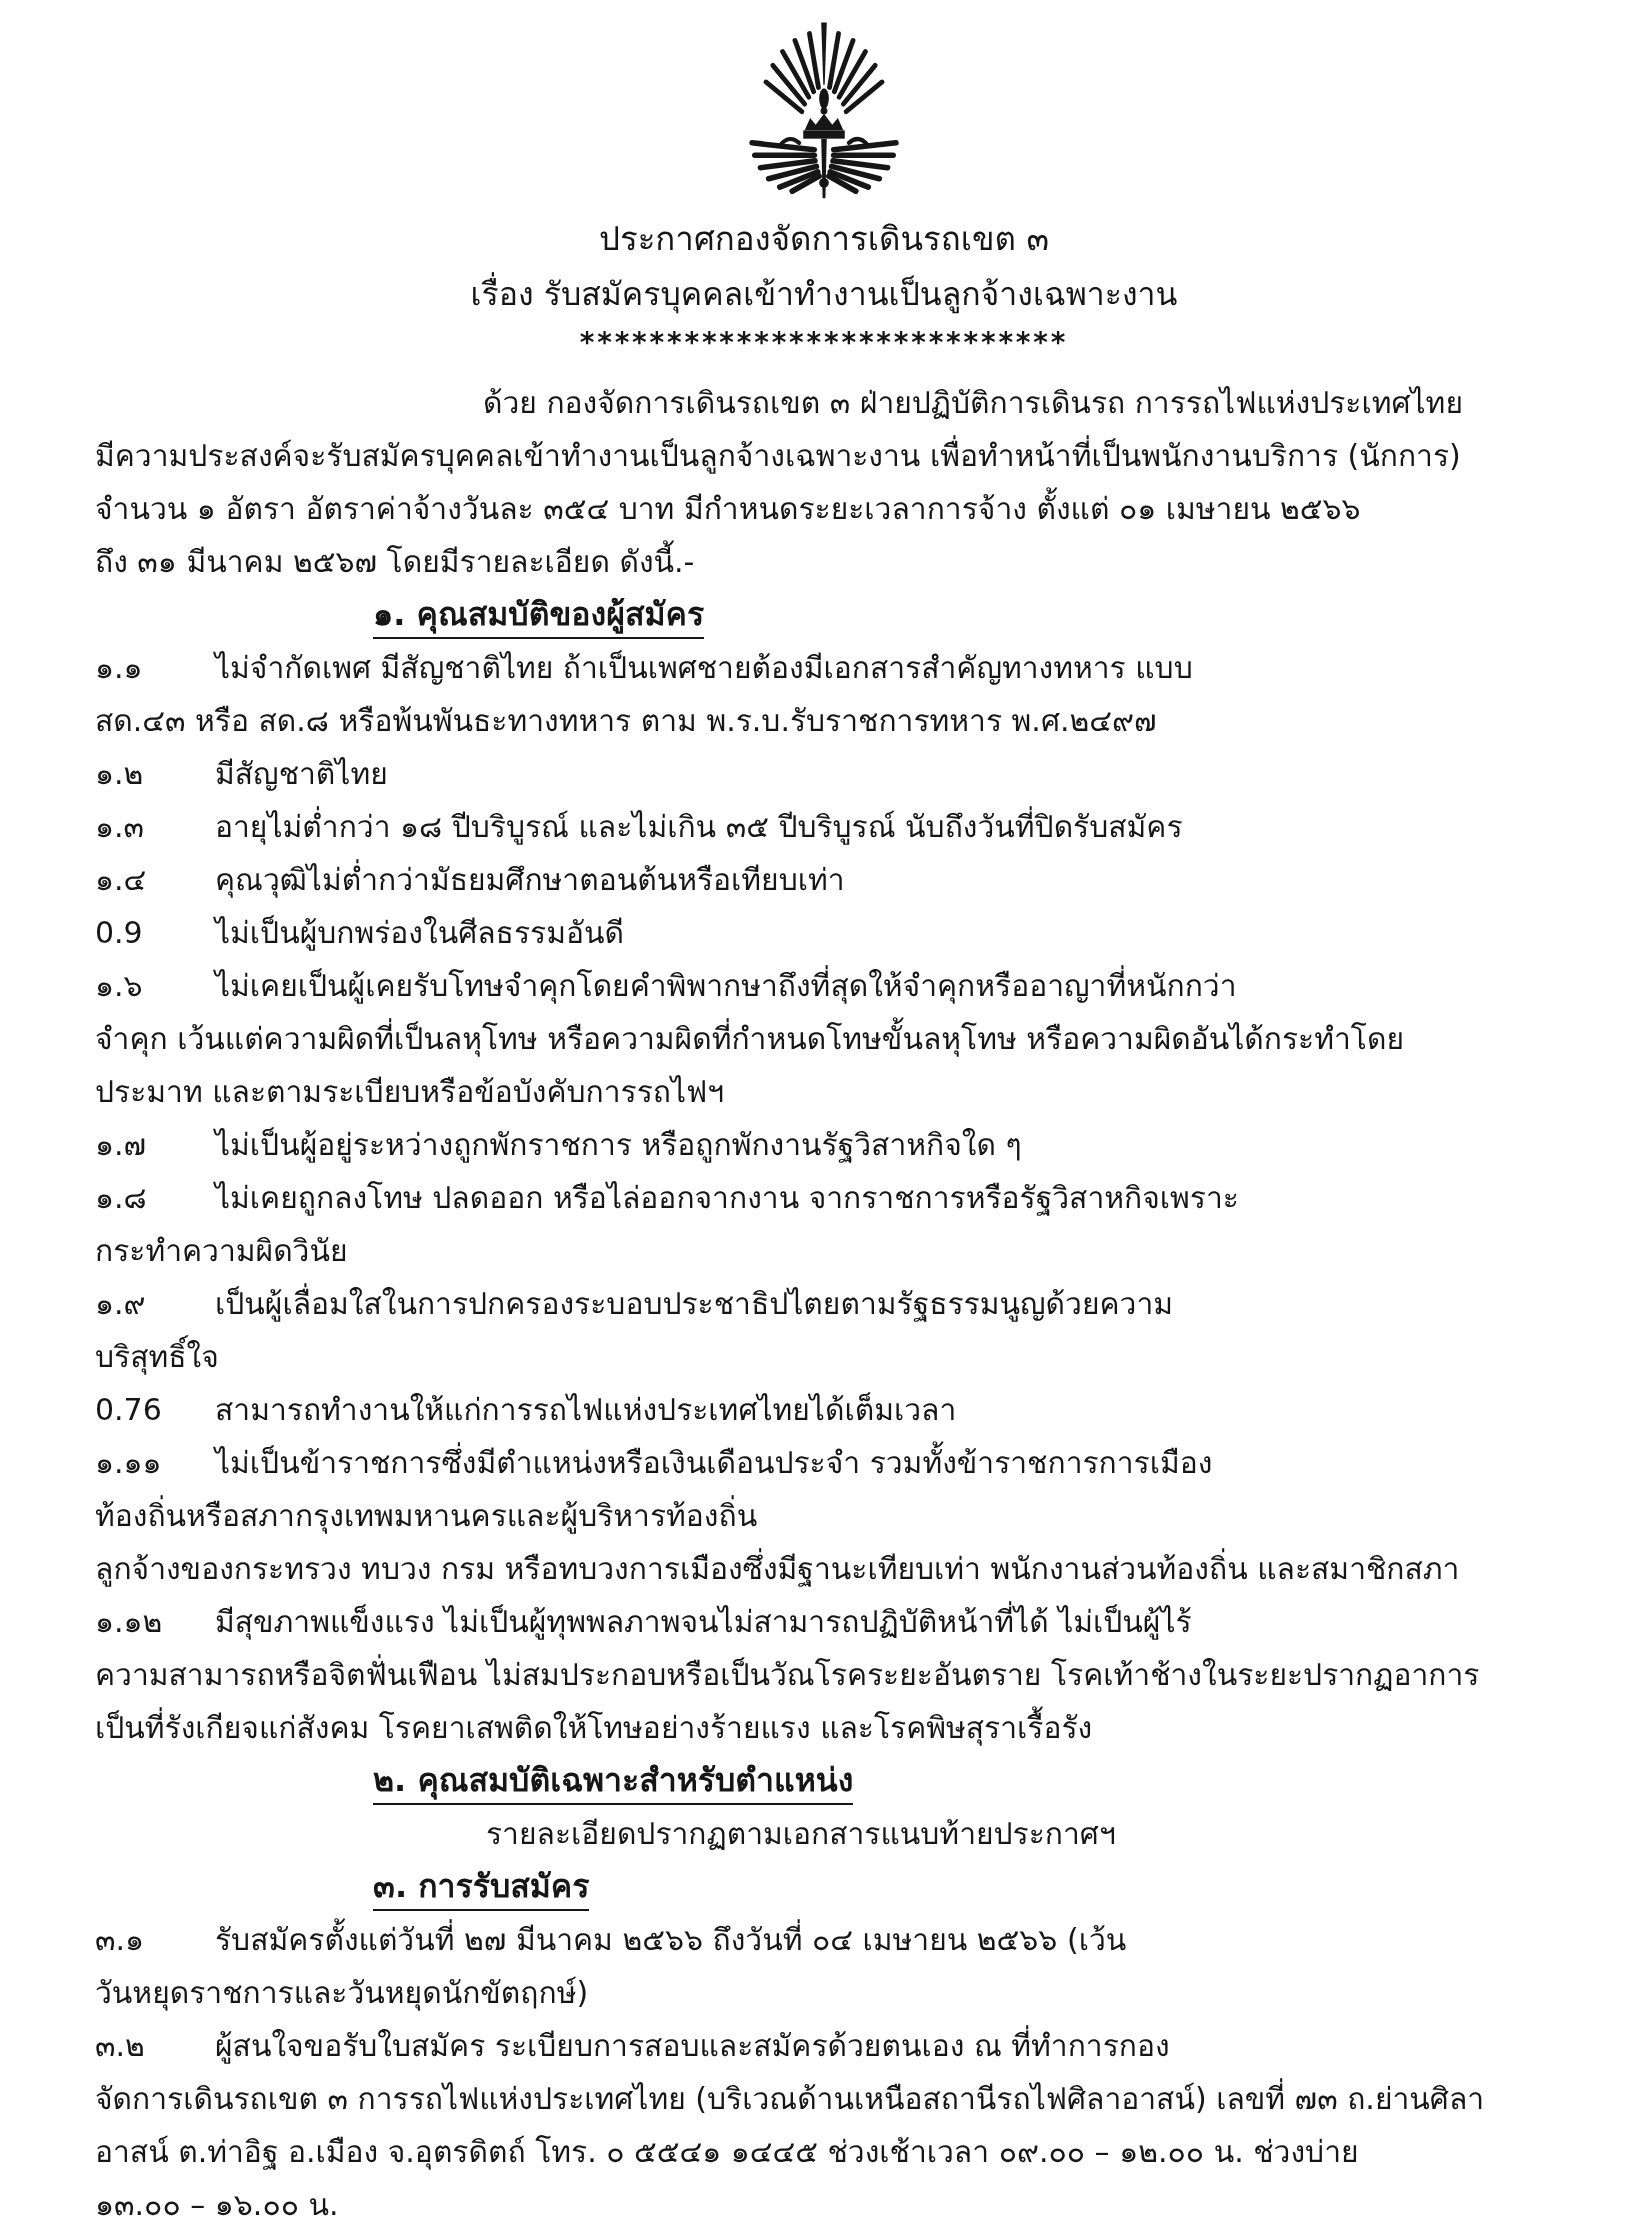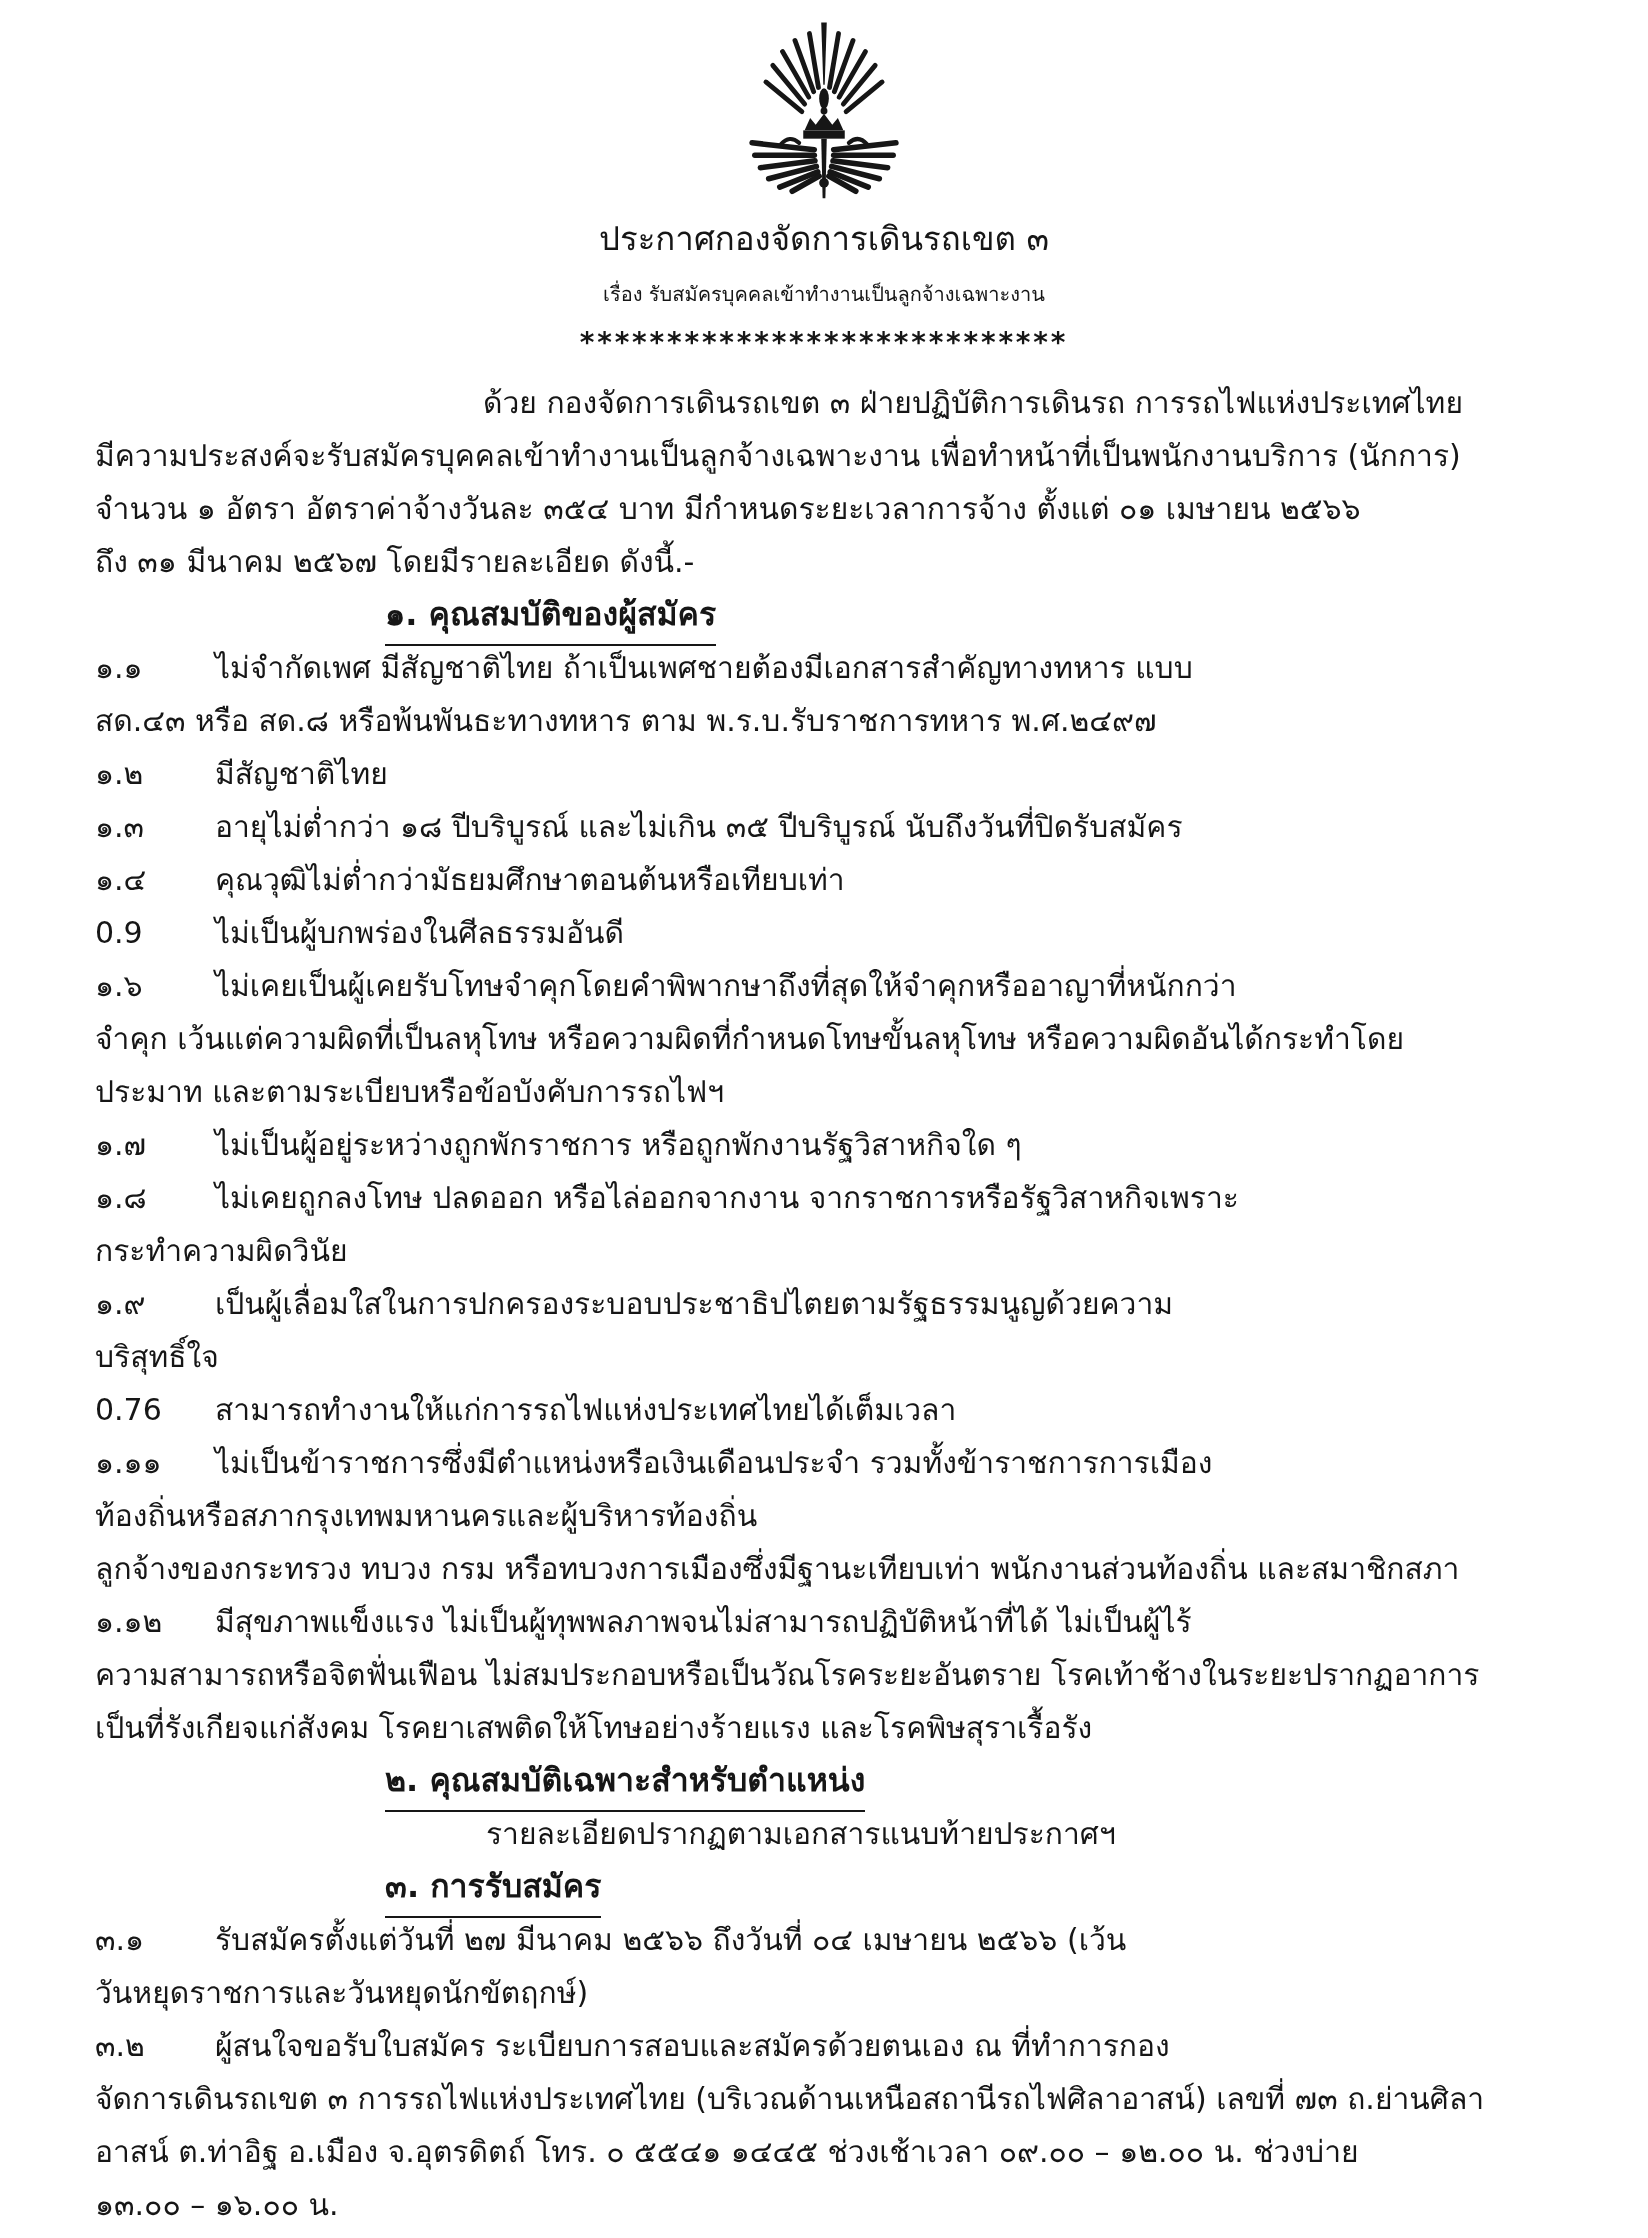--- a/index.html
+++ b/index.html
@@ -10,31 +10,31 @@
     color:#161616;
     -webkit-font-smoothing:antialiased;
   }
   .page { position:relative; width:1648px; height:2239px; overflow:hidden; background:#fff; }
 
   .logo-wrap { padding-top:18.3px; text-align:center; height:189px; }
   .logo-wrap svg { display:inline-block; }
 
   .titles { text-align:center; margin-top:4.2px; }
   .doc-title   { font-size:33px; line-height:56px; font-weight:500; }
-  .doc-subject { font-size:20px; line-height:55px; }
+  .doc-subject { font-size:32px; line-height:55px; }
   .doc-sep     { font-size:28px; line-height:42px; letter-spacing:2.8px; font-weight:bold; }
 
   .doc-body { padding:11.3px 84px 0 95px; }
   .line { font-size:30px; line-height:53px; white-space:nowrap; }
   .cont    { margin-left:0; }
   .para    { margin-left:388px; }
   .item    { }
   .detail  { margin-left:391px; }
   .section { margin-left:278px; font-weight:bold; font-size:32px; }
-  .sec-underline { border-bottom:2.8px solid #161616; padding-bottom:11px;margin-left:12px; }
+  .sec-underline { border-bottom:2.8px solid #161616; padding-bottom:4px; }
   .num { display:inline-block; min-width:120px; }
 </style>
 </head>
 <body>
 
 <div class="page">
 
   <div class="logo-wrap">
     
     <span>

